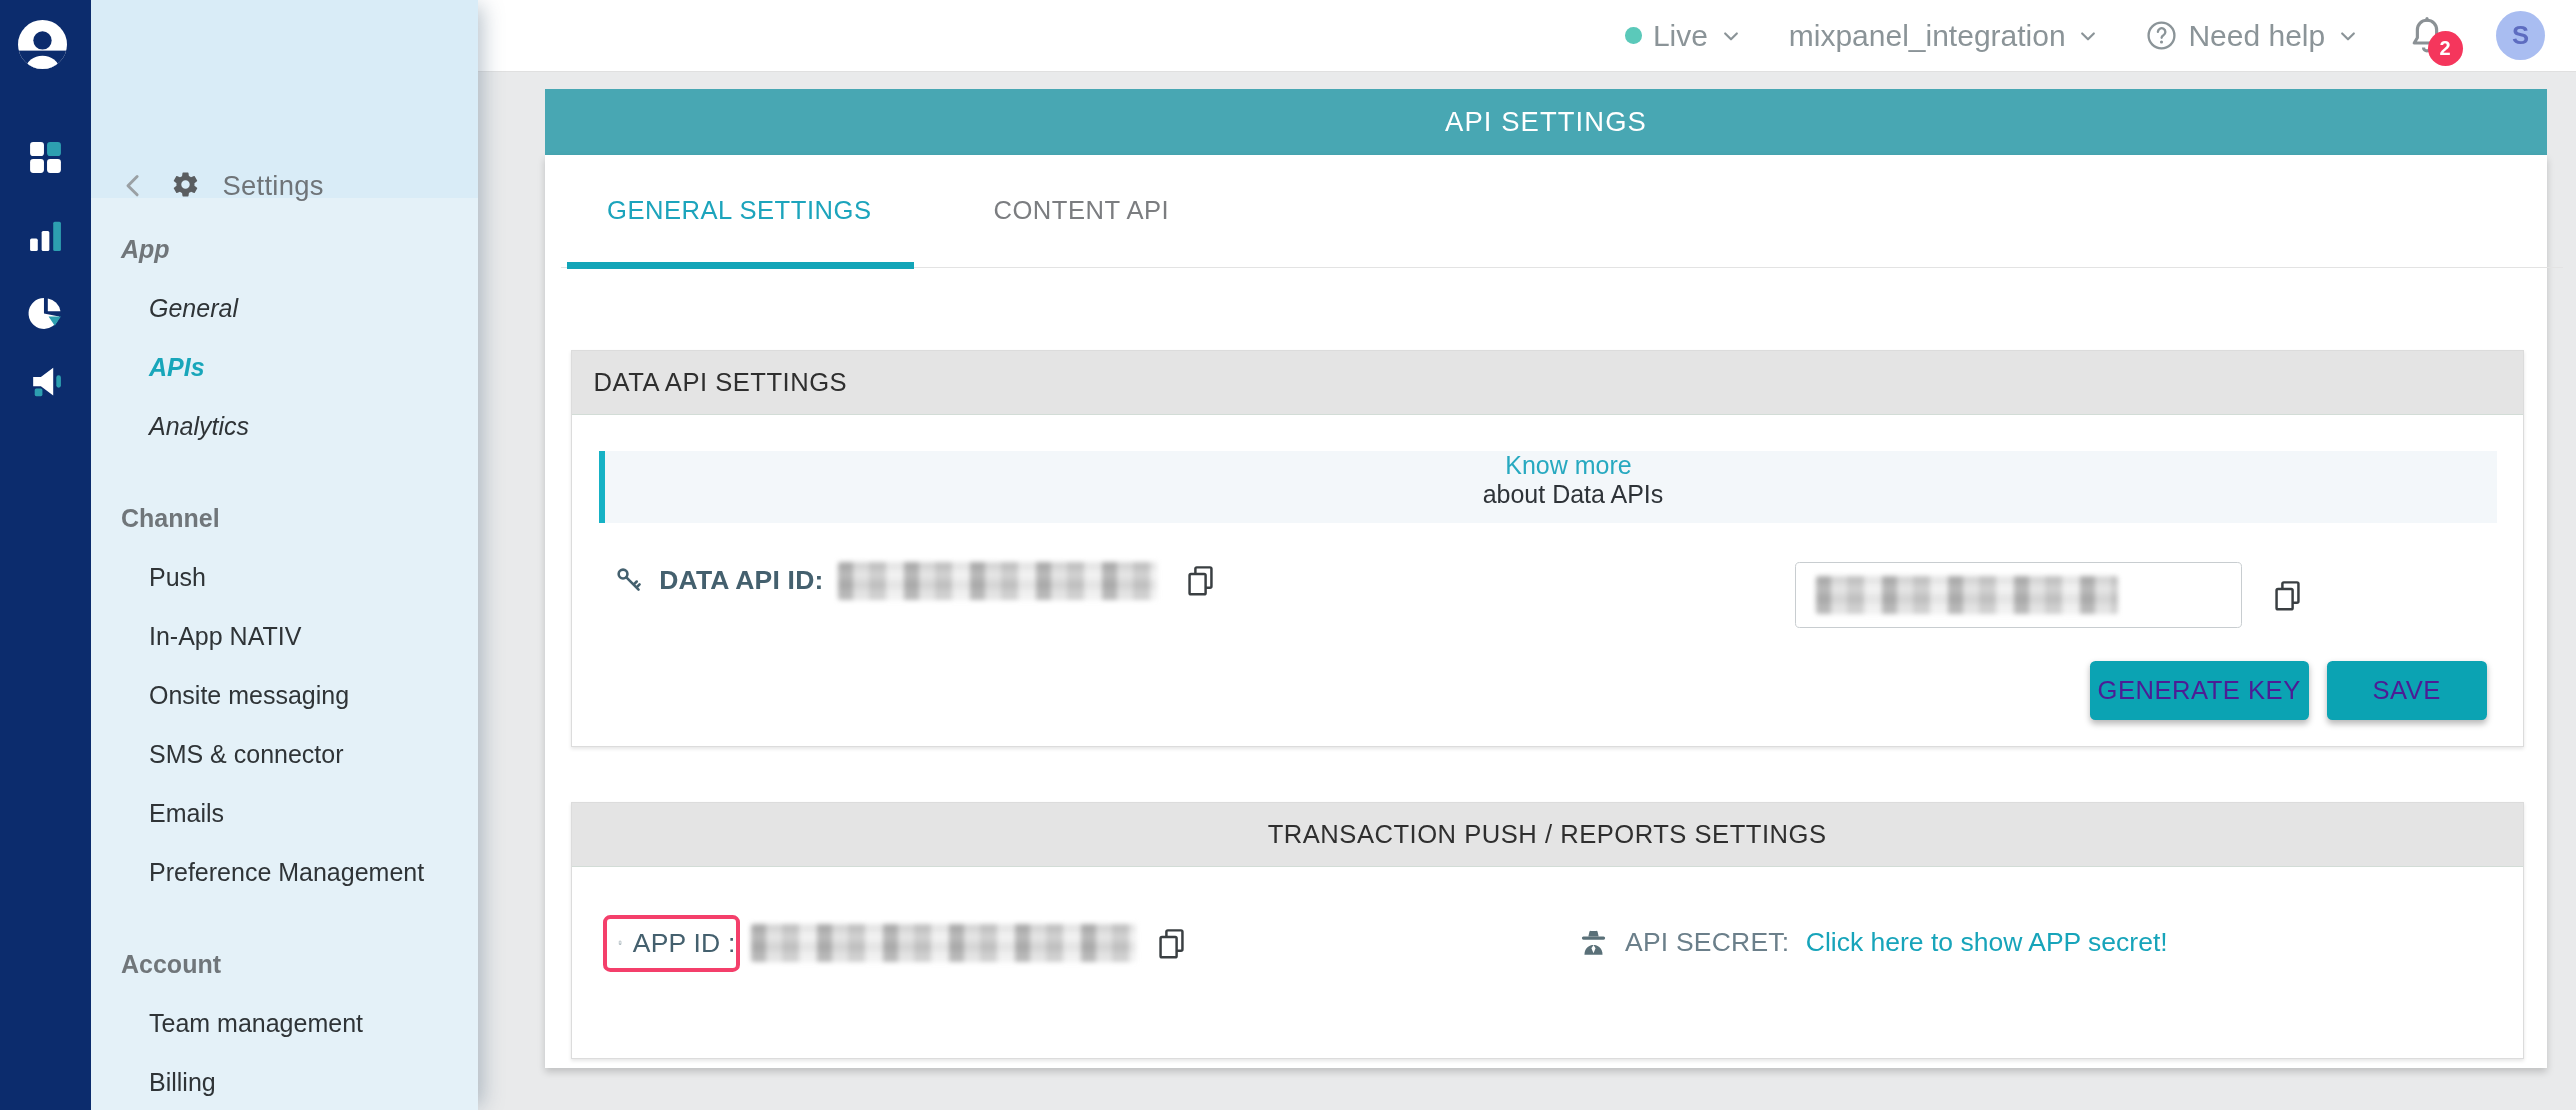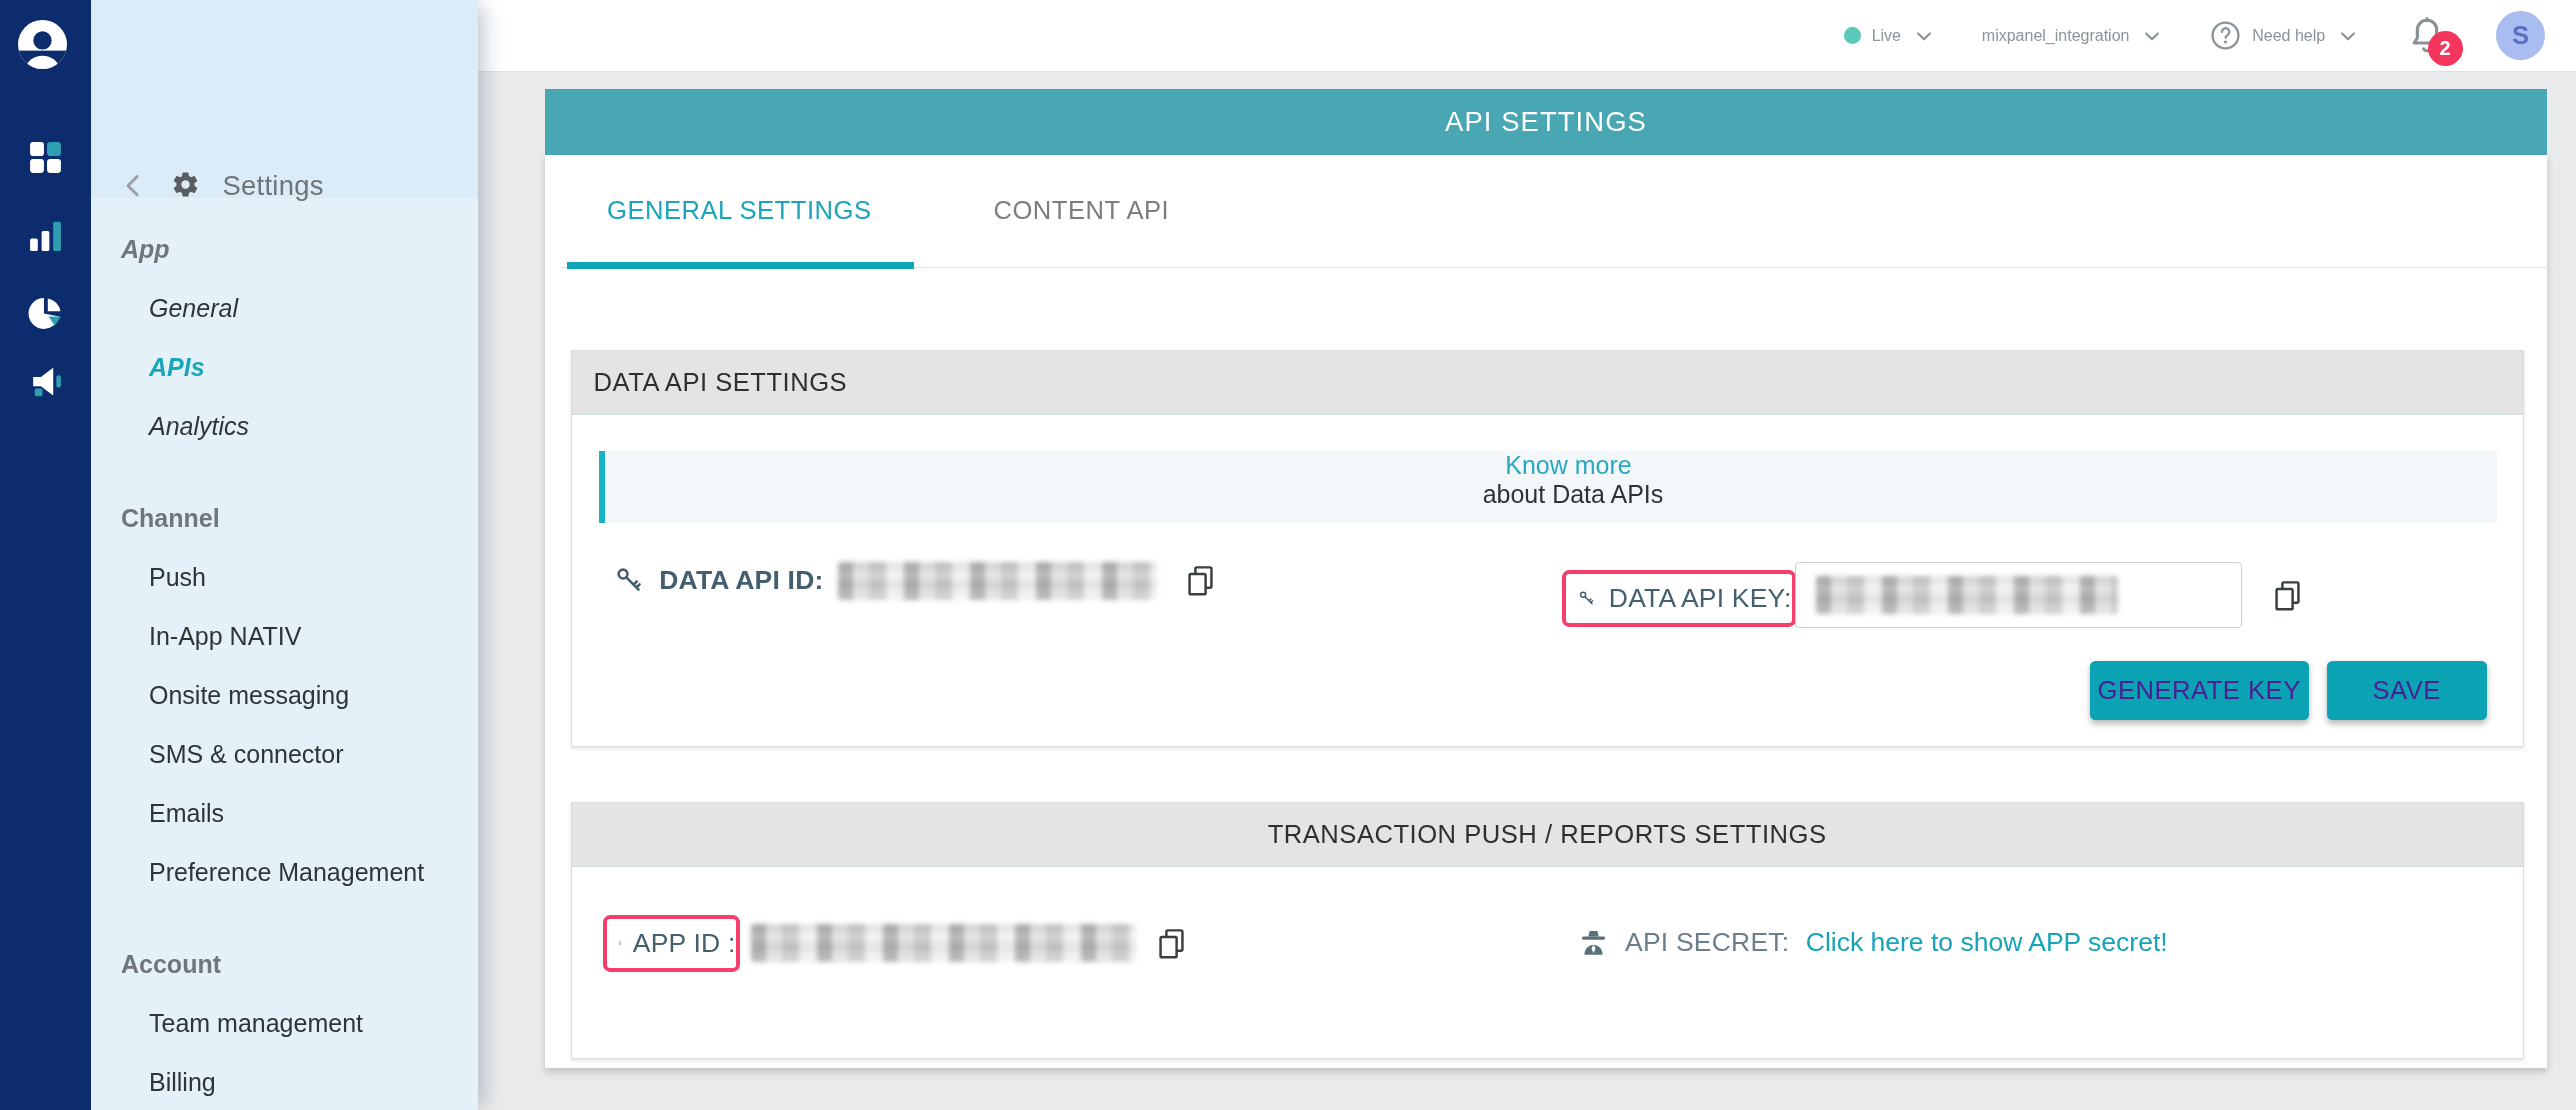--- a/index.html
+++ b/index.html
@@ -24,21 +24,21 @@
   .side-section { margin-top:33px; }
   .side-section:first-child { margin-top:22px;font-style:italic; }
   .side-label { height:59px; line-height:59px; padding-left:30px; font-size:25px; font-weight:bold; color:#70767a; }
   .side-item { height:59px; line-height:59px; padding-left:58px; font-size:25px; color:#2f3437; cursor:pointer; white-space:nowrap; }
   .side-item.active { color:#18a6ba; font-weight:bold; }
 
   
   .topbar { position:absolute; left:478px; top:0; width:2098px; height:72px; background:#ffffff;
             border-bottom:1.8px solid #e0e0e0; display:flex; align-items:center; justify-content:flex-end;
             gap:48px; padding-right:31px; z-index:20; }
-  .tb-item { display:flex; align-items:center; gap:11px; color:#8b9498; font-size:16px; cursor:pointer; }
+  .tb-item { display:flex; align-items:center; gap:11px; color:#8b9498; font-size:30px; cursor:pointer; }
   .live-dot { width:16.5px; height:16.5px; border-radius:50%; background:#5bc9ba; }
   .chev { margin-left:1.8px; }
   .bell-wrap { position:relative; width:42px; height:46px; cursor:pointer; }
   .badge { position:absolute; right:-14.6px; bottom:-7.3px; width:35px; height:35px; border-radius:50%;
            background:#f5365c; color:#fff; font-size:20px; font-weight:bold; display:flex; align-items:center; justify-content:center; }
   .avatar { width:49px; height:49px; border-radius:50%; background:#a9bdf1; color:#5d6cc0;
             font-size:25.6px; font-weight:bold; display:flex; align-items:center; justify-content:center; cursor:pointer; }
 
   
   .content { position:absolute; left:478px; top:72px; width:2098px; height:1038px;margin-left:12px; }
@@ -244,27 +244,20 @@
             <span class="field-label">DATA API ID:</span>
             <span class="redacted" style="width:319px; height:38px;"></span>
             <span class="copy-btn" style="margin-left:11px;">
               <svg viewBox="0 0 24 24" width="35" height="35">
                 <rect x="8.5" y="3" width="11" height="14" rx="1" fill="none" stroke="#3a3f42" stroke-width="1.7"></rect>
                 <rect x="4.5" y="7.5" width="11" height="14" rx="1" fill="#ffffff" stroke="#3a3f42" stroke-width="1.7"></rect>
               </svg>
             </span>
           </div>
 
-          <div class="pink-box" style="position:absolute; left:990px; top:219px; width:234px; height:57px; padding-left:12.8px; gap:12.8px;">
-            <svg viewBox="0 0 24 24" width="29" height="29">
-              <circle cx="7" cy="7" r="3.4" fill="none" stroke="#44606e" stroke-width="2"></circle>
-              <path d="M9.6,9.6 L19,19 M15.2,15.2 L17.6,12.8 M17.4,17.4 L19.8,15" fill="none" stroke="#44606e" stroke-width="2" stroke-linecap="round"></path>
-            </svg>
-            <span class="field-label">DATA API KEY:</span>
-          </div>
           <div class="key-input">
             <span class="redacted" style="width:302px; height:38px;"></span>
           </div>
           <span class="copy-btn" style="position:absolute; left:1698px; top:227px;">
             <svg viewBox="0 0 24 24" width="35" height="35">
               <rect x="8.5" y="3" width="11" height="14" rx="1" fill="none" stroke="#3a3f42" stroke-width="1.7"></rect>
               <rect x="4.5" y="7.5" width="11" height="14" rx="1" fill="#ffffff" stroke="#3a3f42" stroke-width="1.7"></rect>
             </svg>
           </span>
 

